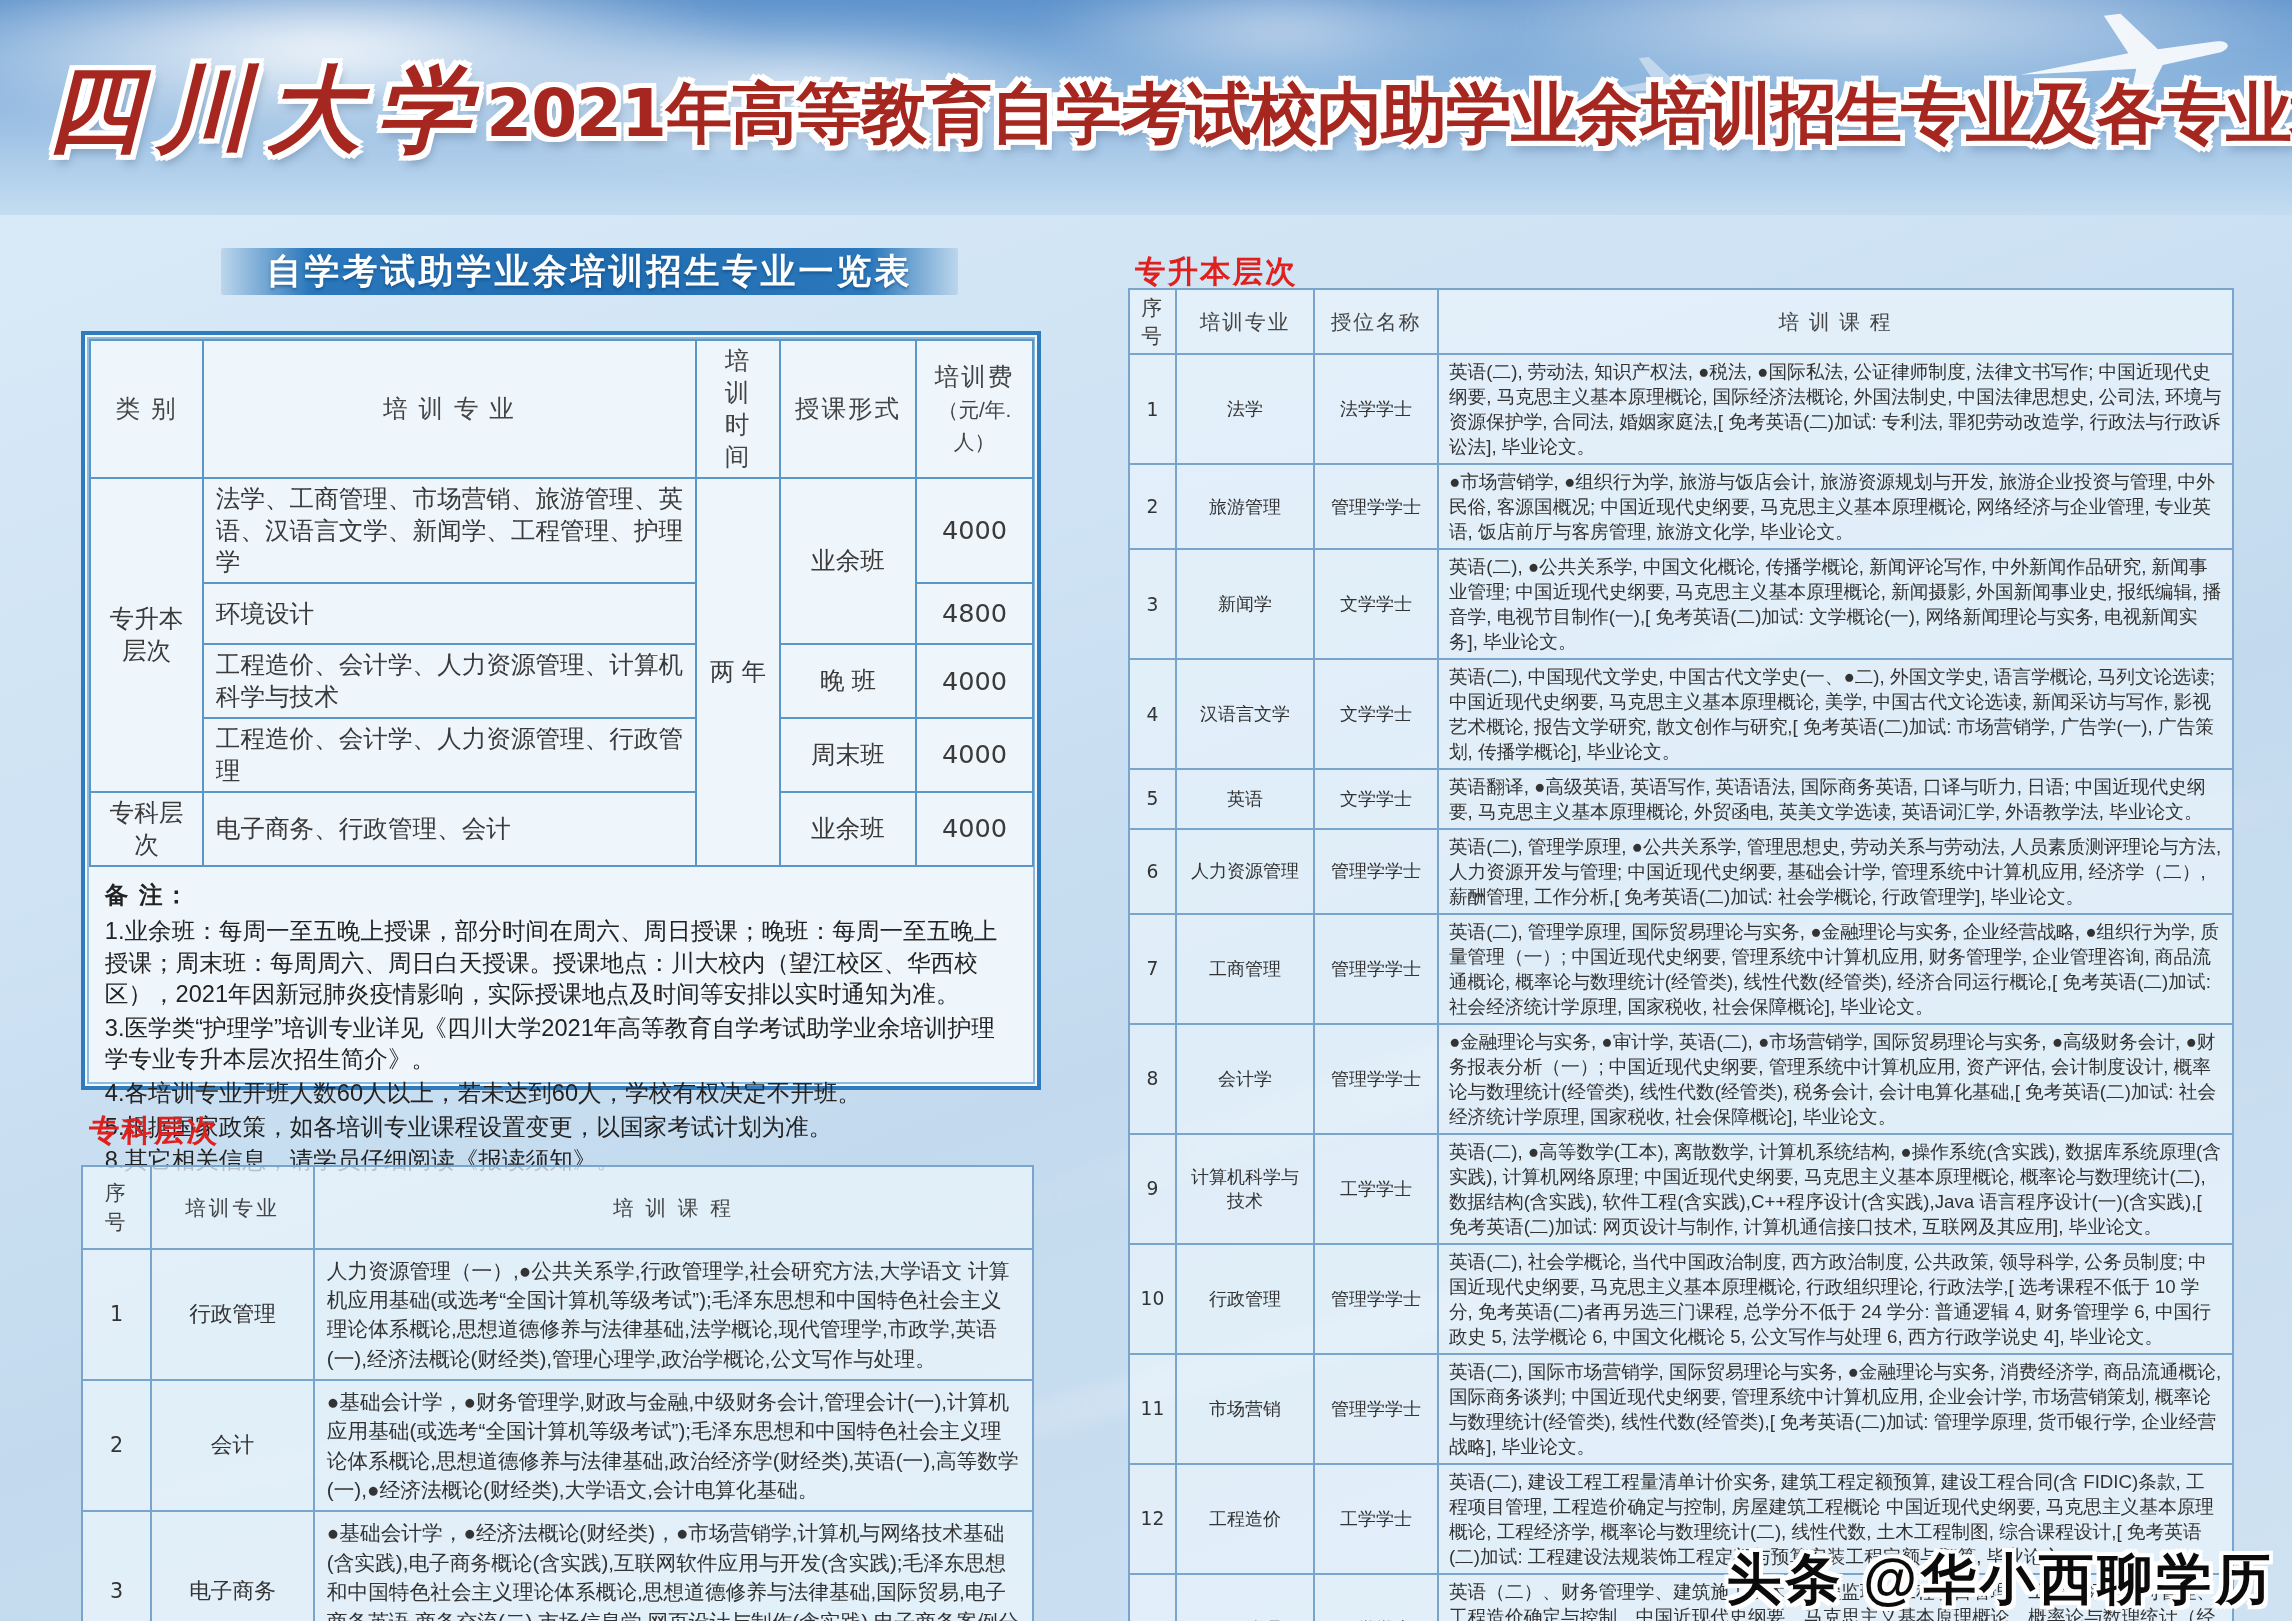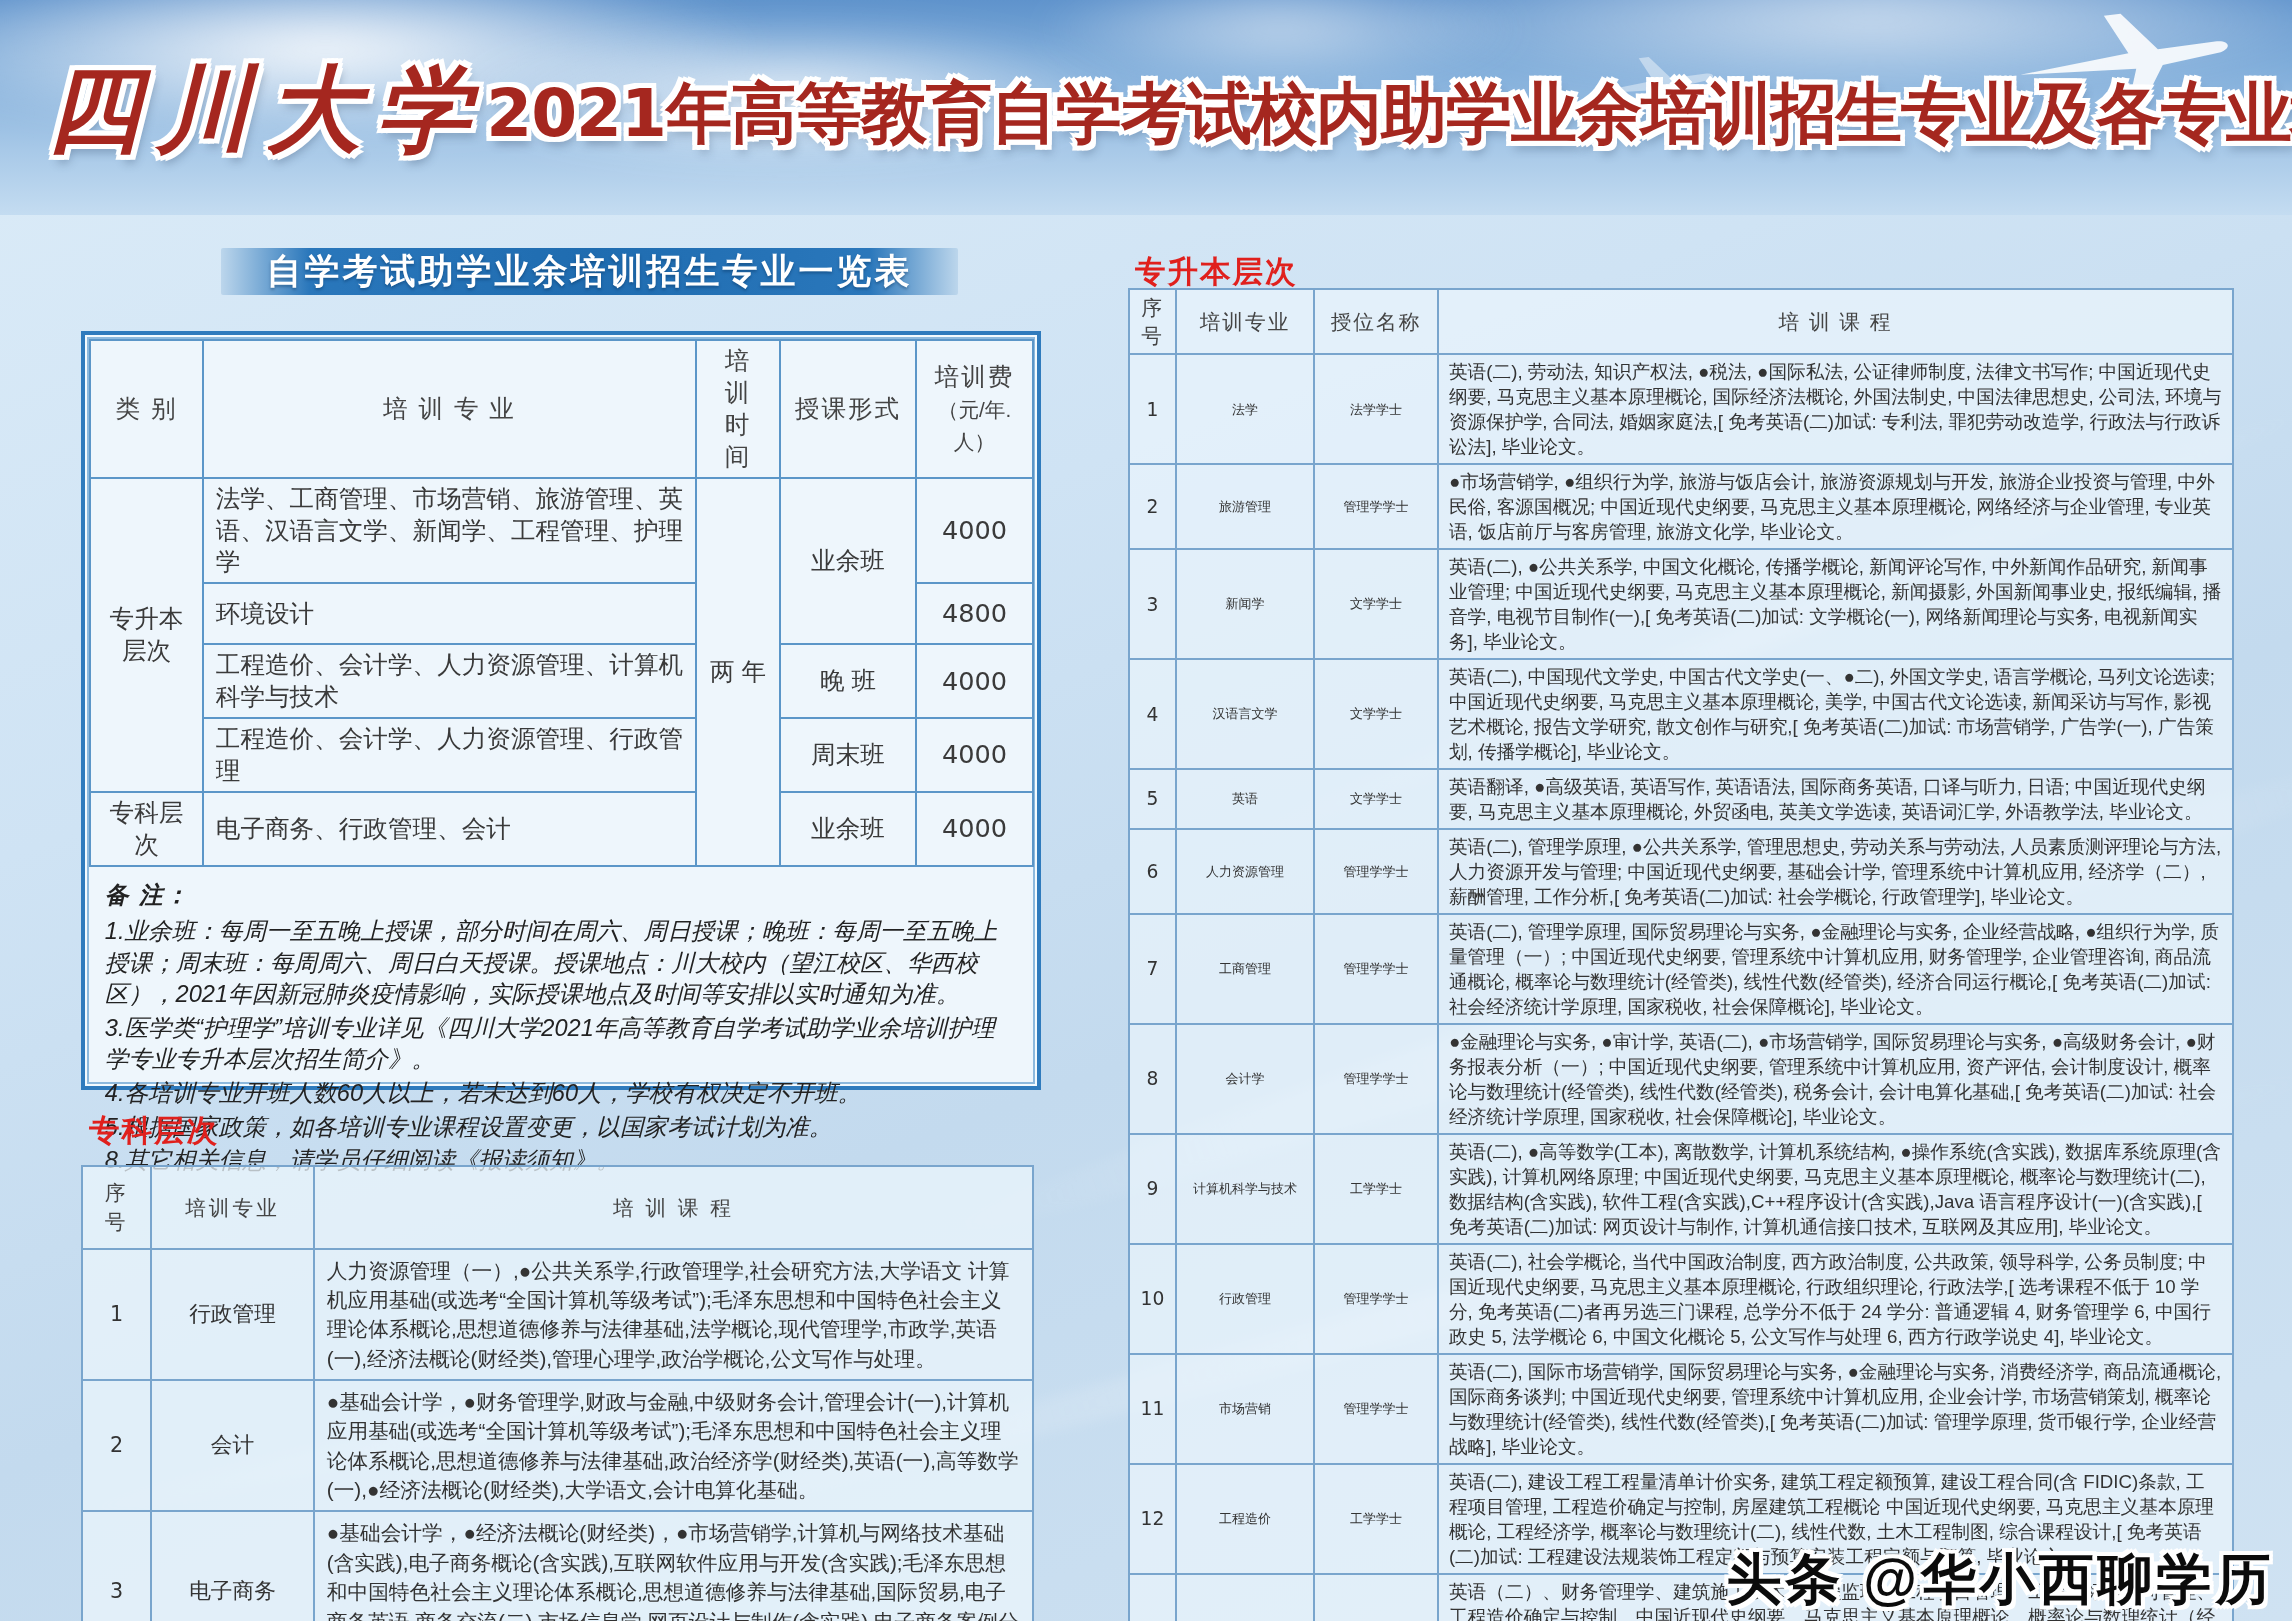--- a/index.html
+++ b/index.html
@@ -46,40 +46,40 @@
   table.ovw{border-collapse:collapse;width:100%;table-layout:fixed;}
   table.ovw th,table.ovw td{border:2px solid #5b96c8;color:#3a3a3a;
        font-size:24.6px;line-height:1.3;padding:3.9px 11.8px;background:#eef6fc;}
   table.ovw th{font-weight:normal;color:#444;letter-spacing:2px;}
   table.ovw .num{font-family:"DejaVu Sans",sans-serif;text-align:center;font-size:25.6px;}
   table.ovw .ctr{text-align:center;}
   tr.h-hdr{height:61px;} tr.h-r1{height:67px;} tr.h-r2{height:61px;margin-left:48px;}
   tr.h-r3{height:59px;} tr.h-r4{height:55px;} tr.h-r5{height:57px;}
   .notes{padding:13.8px 19.7px 0 15.8px;color:#222;font-size:23.6px;line-height:1.34;}
   .notes .nlabel{font-weight:bold;letter-spacing:2px;padding-bottom:2px;}
-  .notes div{margin-bottom:2px;font-style:italic;}
+  .notes div{margin-bottom:2px;}
 
   .section-label{position:absolute;color:#e0201d;font-weight:bold;font-size:30.5px;letter-spacing:2px;}
   .lab-zhuanke{left:89px;top:1111px;}
   .lab-benke{left:1135px;top:252px;}
 
   table.zk{position:absolute;left:81px;top:1165px;width:951px;border-collapse:collapse;table-layout:fixed;}
   table.zk th,table.zk td{border:2px solid #79a5cd;color:#333;background:rgba(235,245,252,.75);
         font-size:20.7px;line-height:1.42;padding:5.9px 11.8px;}
   table.zk th{font-weight:normal;color:#444;letter-spacing:3px;height:69px;}
   table.zk td.no{text-align:center;font-family:"DejaVu Sans",sans-serif;}
   table.zk td.major{text-align:center;font-size:21.7px;}
 
   
   table.bk{position:absolute;left:1128px;top:288px;width:1104px;border-collapse:collapse;table-layout:fixed;}
   table.bk th,table.bk td{border:2px solid #79a5cd;color:#333;background:rgba(235,245,252,.7);
         font-size:18.7px;line-height:1.34;padding:3.9px 9.9px;}
   table.bk th{font-weight:normal;color:#444;letter-spacing:2px;height:51px;font-size:20.7px;}
   table.bk td.no{text-align:center;font-family:"DejaVu Sans",sans-serif;}
-  table.bk td.major,table.bk td.degree{text-align:center;font-size:13px;}
+  table.bk td.major,table.bk td.degree{text-align:center;font-size:18px;}
 
   .watermark{position:absolute;right:17.7px;top:1543px;color:#0b0b0b;font-weight:bold;
              font-size:55px;letter-spacing:3.9px;
              text-shadow:-3.9px -3.9px 0 #fff,3.9px -3.9px 0 #fff,-3.9px 3.9px 0 #fff,3.9px 3.9px 0 #fff,
                          -3.9px 0 0 #fff,3.9px 0 0 #fff,0 -3.9px 0 #fff,0 3.9px 0 #fff;margin-left:40px;}
 </style>
 </head>
 <body>
 
 <div id="page">

